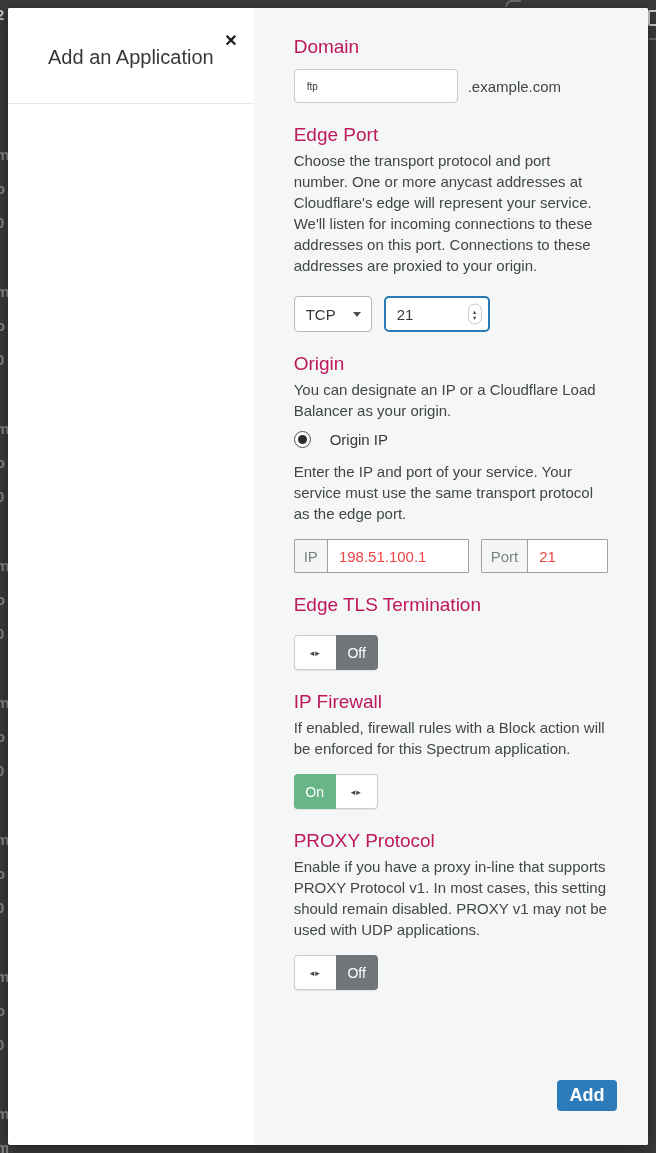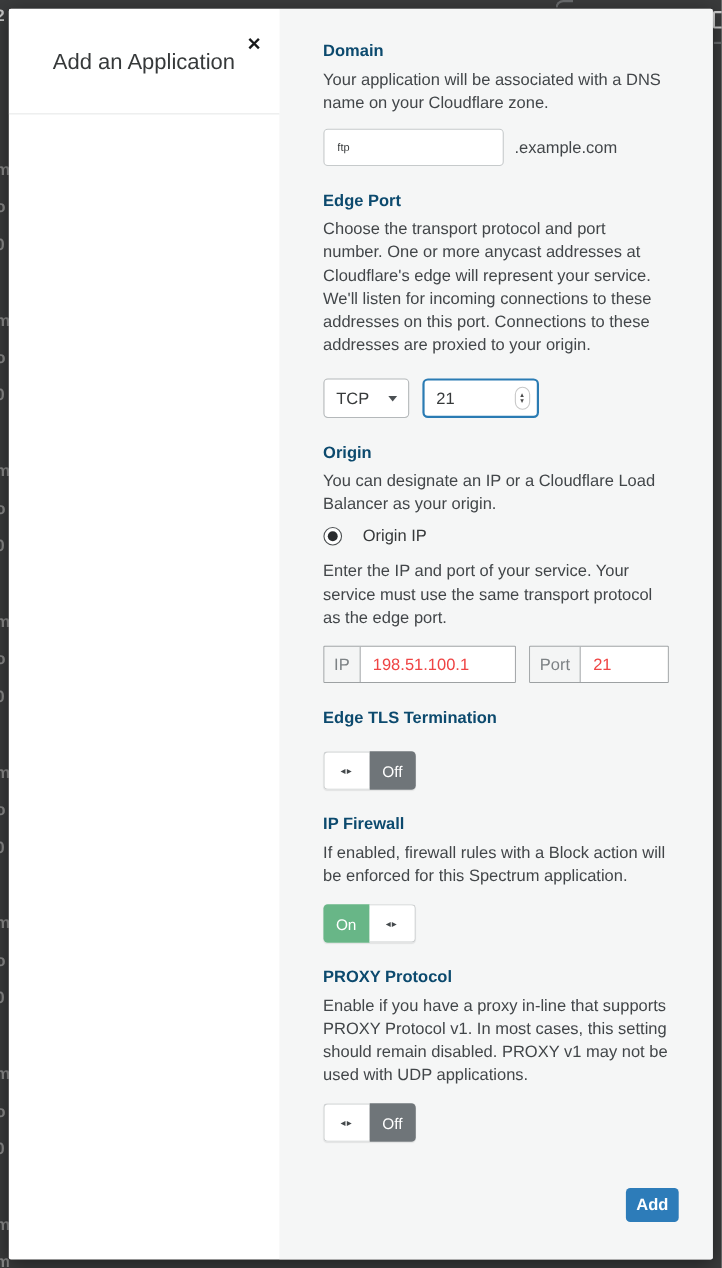--- a/index.html
+++ b/index.html
@@ -29,21 +29,21 @@
   }
   .modal-header { position:relative; height:96px; padding:37px 40px 0;
     background:#fff; border-bottom:1px solid #e7e8e8; flex:none; }
   .modal-title { font-size:20px; font-weight:400; color:#36393a; line-height:24px; }
   .close-btn { position:absolute; top:22px; right:14px; border:none; background:none;
     font-size:16px; font-weight:700; color:#17191a; cursor:pointer; line-height:18px; padding:2px; }
 
   .modal-body { flex:1; background:#f5f6f6; padding:29px 40px 34px;
     display:flex; flex-direction:column; overflow:hidden; }
 
-  .sec-label { font-size:15px; font-weight:700; color:#0c4a6e; line-height:19px; margin-bottom:6px; }
+  .sec-label { font-size:19px; font-weight:400; color:#be185d; line-height:19px; margin-bottom:6px; }
   .sec-desc { font-size:15px; color:#424649; line-height:21px; }
   .section { margin-bottom:22px; }
 
   
   .text-input { height:34px; border:1px solid #c6cacb; border-radius:4px; background:#fff;
     font-family:inherit; font-size:10px; color:#36393a; padding:0 12px; outline:none; }
   .row { display:flex; align-items:center; }
 
   
   .domain-row { margin-top:13px; }
@@ -95,22 +95,22 @@
   .toggle .knob { background:#fff; border:1px solid #c9cccd; }
   .toggle.off .knob { border-radius:4px 0 0 4px; border-right:none; }
   .toggle.off .state { background:#6f7579; color:#fff; border-radius:0 4px 4px 0; }
   .toggle.on  .state { background:#68b687; color:#fff; border-radius:4px 0 0 4px; }
   .toggle.on  .knob { border-radius:0 4px 4px 0; border-left:none; }
   .toggle .state { font-size:14px; }
   .arrows { font-size:9px; color:#43484b; letter-spacing:1px; }
 
   
   .footer-row { margin-top:auto; display:flex; justify-content:flex-end; margin-right:-9px; }
-  .add-btn { width:48px; height:31px; background:#2d7cb9; border:none; border-radius:4px;
-    color:#fff; font-family:inherit; font-size:15px; font-weight:600; cursor:pointer; }
+  .add-btn { width:60px; height:31px; background:#2d7cb9; border:none; border-radius:4px;
+    color:#fff; font-family:inherit; font-size:18px; font-weight:600; cursor:pointer; }
 </style>
 </head>
 <body>
 
 <div class="backdrop">
   <div class="strip-left">
       <span class="frag bright" style="top: 6px;">2</span>
       <span class="frag" style="top: 146px;">m</span>
       <span class="frag" style="top: 180px;">o</span>
       <span class="frag" style="top: 214px;">0</span>
@@ -144,21 +144,20 @@
 
   <div class="modal-header">
     <h1 class="modal-title">Add an Application</h1>
     <button class="close-btn">✕</button>
   </div>
 
   <div class="modal-body">
 
     <div class="section">
       <div class="sec-label">Domain</div>
-      <p class="sec-desc">Your application will be associated with a DNS name on your Cloudflare zone.</p>
       <div class="row domain-row">
         <input class="text-input domain-input" value="ftp" style="">
         <span class="suffix">.example.com</span>
       </div>
     </div>
 
     <div class="section">
       <div class="sec-label">Edge Port</div>
       <p class="sec-desc">Choose the transport protocol and port number. One or more anycast addresses at Cloudflare's edge will represent your service. We'll listen for incoming connections to these addresses on this port. Connections to these addresses are proxied to your origin.</p>
       <div class="row controls-row">

